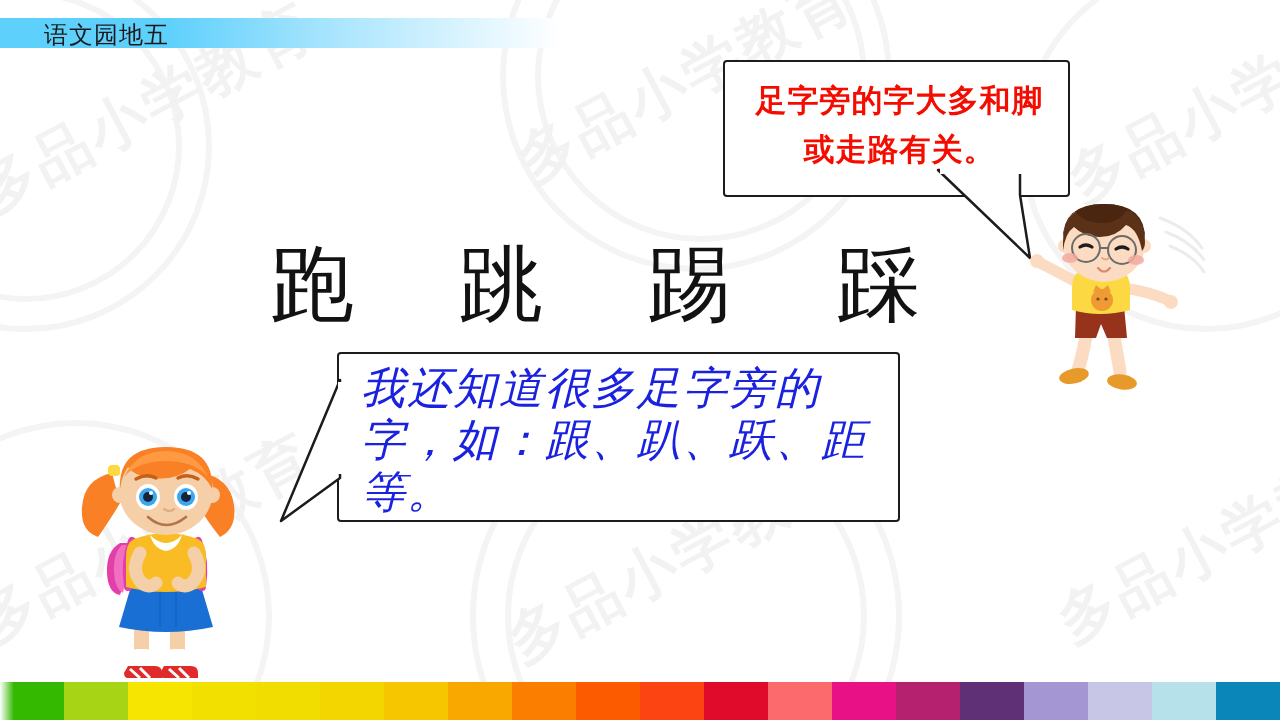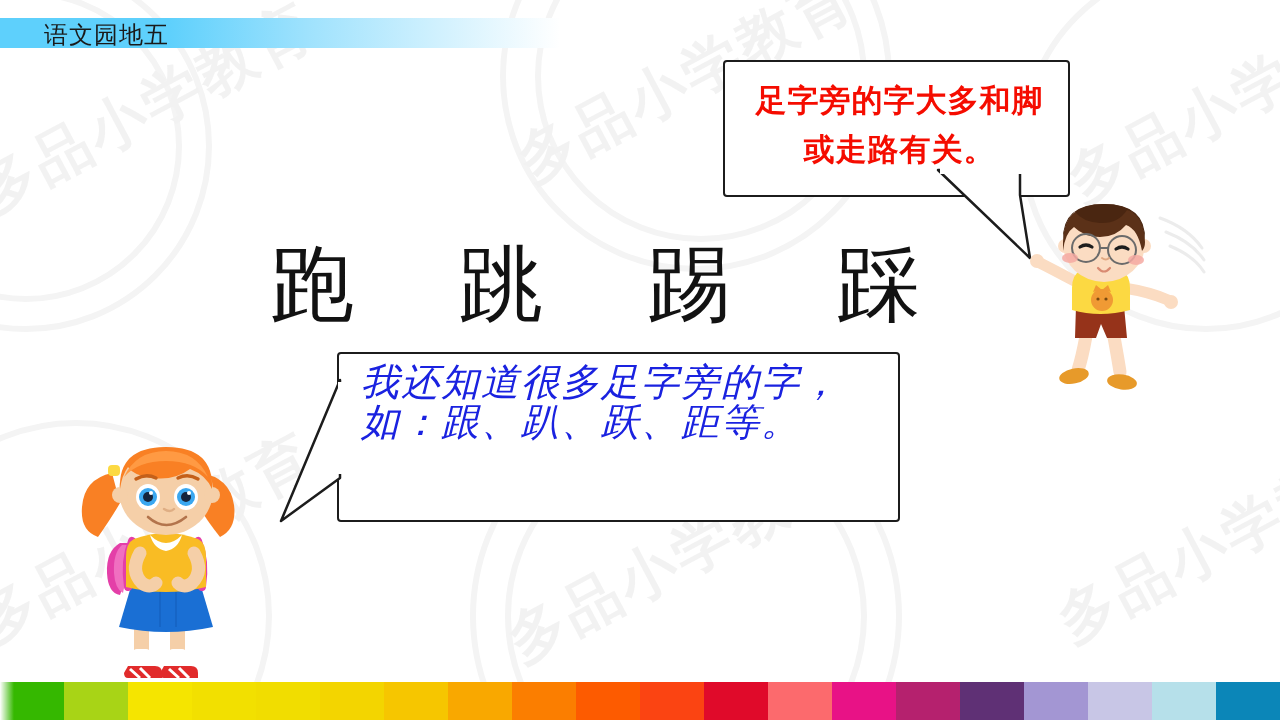--- a/index.html
+++ b/index.html
@@ -52,21 +52,21 @@
   #bubble-red{left:723px;top:60px;width:347px;height:137px;}
   #bubble-red .btxt{
     position:absolute;left:22px;top:14px;width:305px;
     color:#f50c00;font-weight:700;font-size:31px;line-height:49px;
     letter-spacing:1px;text-align:center;
     font-family:"DejaVu Sans","Liberation Sans",sans-serif;
   }
   #bubble-blue{left:337px;top:352px;width:563px;height:170px;}
   #bubble-blue .btxt{
     position:absolute;left:22px;top:8px;width:520px;
-    color:#1a22e0;font-size:38px;line-height:40px;letter-spacing:2px;
+    color:#1a22e0;font-size:44px;line-height:52px;letter-spacing:2px;
     font-family:"DejaVu Serif","Liberation Serif",serif;
     font-style:italic;font-weight:500;
   }
   .tail-svg{position:absolute;z-index:7;overflow:visible;}
 
   
   #color-strip{
     position:absolute;left:0;bottom:0;width:1280px;height:38px;z-index:3;
     display:flex;
   }

